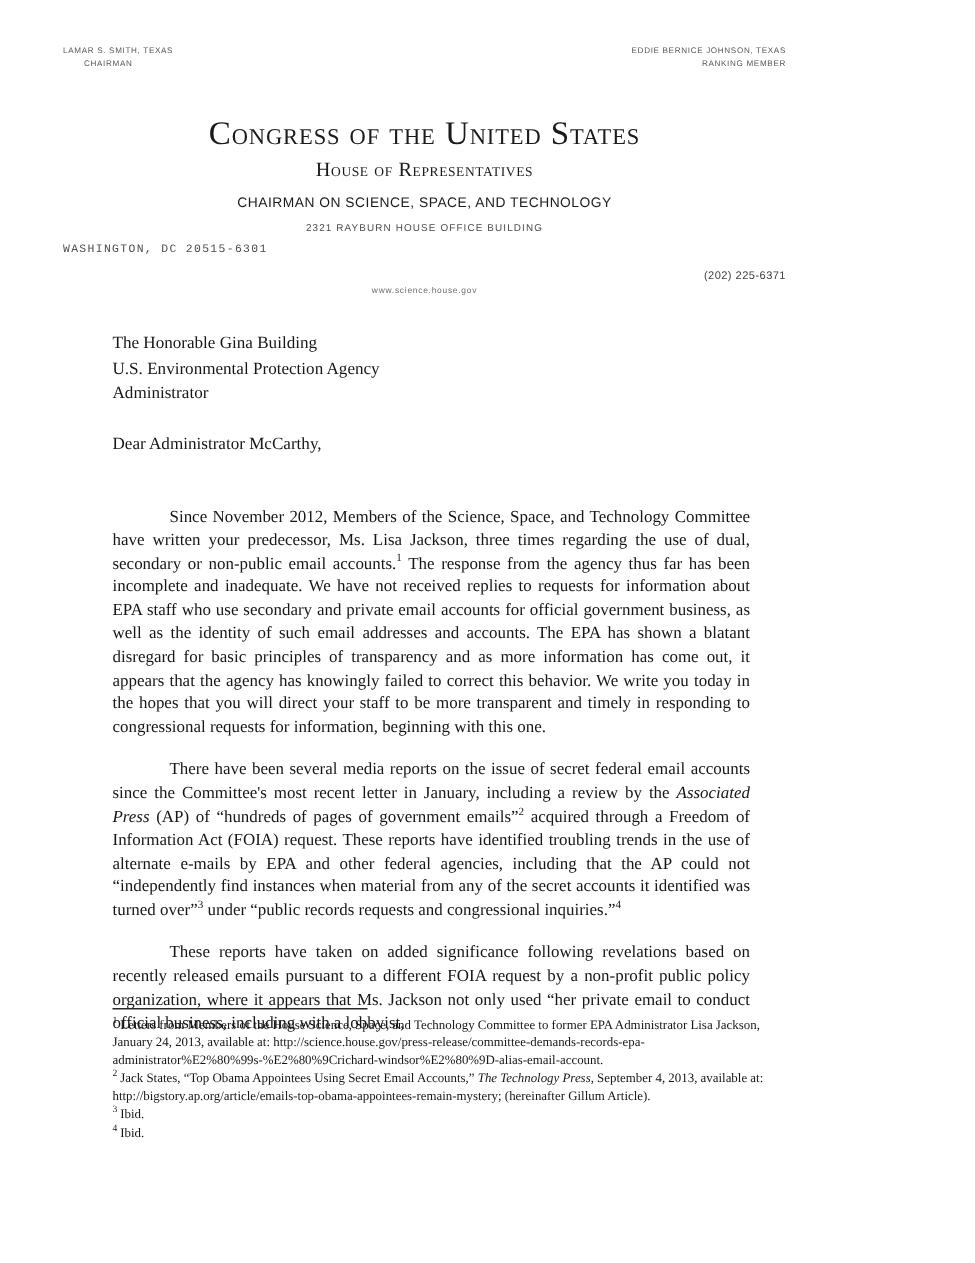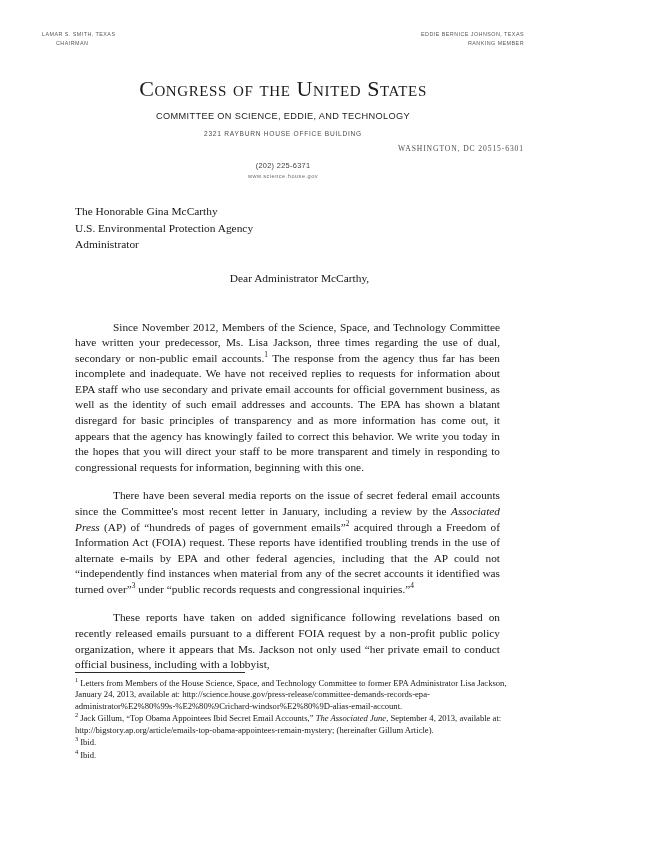--- a/index.html
+++ b/index.html
@@ -74,30 +74,30 @@
   .address-line {
     text-align: center;
     font-family: "Liberation Sans", sans-serif;
     font-size: 6.6px;
     letter-spacing: 0.75px;
     margin-top: 9px;
     color: #4a4d51;
     text-transform: uppercase;
   }
   .city-line {
-    text-align: right;
-    font-family: Liberation Serif, serif;
+    text-align: left;
+    font-family: Liberation Mono, monospace;
     font-size: 7.6px;
     letter-spacing: 0.9px;
     margin-top: 7px;
     color: #4a4d51;
     text-transform: uppercase;
   }
   .phone-line {
-    text-align: center;
+    text-align: right;
     font-family: "Liberation Sans", sans-serif;
     font-size: 7.4px;
     letter-spacing: 0.3px;
     margin-top: 8px;
     color: #3c3f42;
   }
   .web-line {
     text-align: center;
     font-family: "Liberation Sans", sans-serif;
     font-size: 5.6px;
@@ -117,21 +117,20 @@
     margin-top: 24px;
     padding-left: 33px;
     font-size: 11.4px;
     line-height: 1.45;
   }
   .recipient div { white-space: nowrap; }
   .salutation {
     margin-top: 19px;
     padding-left: 33px;
     font-size: 11.4px;
-    text-align: center;
   }
   .body-text {
     padding-left: 33px;
     padding-right: 24px;
     font-size: 11.3px;
     line-height: 1.38;
     text-align: justify;
   }
   .body-text p {
     margin: 0 0 13px 0;
@@ -177,44 +176,45 @@
       <span class="member-name">LAMAR S. SMITH, Texas</span>
       <span class="member-role">CHAIRMAN</span>
     </div>
     <div class="member-block right">
       <span class="member-name">EDDIE BERNICE JOHNSON, Texas</span>
       <span class="member-role">RANKING MEMBER</span>
     </div>
   </div>
 
   <div class="congress-title">Congress of the United States</div>
-  <div class="committee-line">COMMITTEE ON SCIENCE, EDDIE, AND TECHNOLOGY</div>
+  <div class="house-title">House of Representatives</div>
+  <div class="committee-line">CHAIRMAN ON SCIENCE, SPACE, AND TECHNOLOGY</div>
   <div class="address-line">2321 Rayburn House Office Building</div>
   <div class="city-line">Washington, DC 20515-6301</div>
   <div class="phone-line">(202) 225-6371</div>
   <div class="web-line">www.science.house.gov</div>
 
 
   <div class="recipient">
-      <div>The Honorable Gina McCarthy</div>
+      <div>The Honorable Gina Building</div>
       <div>U.S. Environmental Protection Agency</div>
       <div>Administrator</div>
     </div>
 
   <div class="salutation">Dear Administrator McCarthy,</div>
 
   <div class="body-text">
       <p><span>Since November 2012, Members of the Science, Space, and Technology Committee have written your predecessor, Ms. Lisa Jackson, three times regarding the use of dual, secondary or non-public email accounts.</span><sup>1</sup><span>  The response from the agency thus far has been incomplete and inadequate.  We have not received replies to requests for information about EPA staff who use secondary and private email accounts for official government business, as well as the identity of such email addresses and accounts.  The EPA has shown a blatant disregard for basic principles of transparency and as more information has come out, it appears that the agency has knowingly failed to correct this behavior.  We write you today in the hopes that you will direct your staff to be more transparent and timely in responding to congressional requests for information, beginning with this one.</span></p>
       <p><span>There have been several media reports on the issue of secret federal email accounts since the Committee's most recent letter in January, including a review by the </span><span class="ital">Associated Press</span><span> (AP) of “hundreds of pages of government emails”</span><sup>2</sup><span> acquired through a Freedom of Information Act (FOIA) request.  These reports have identified troubling trends in the use of alternate e-mails by EPA and other federal agencies, including that the AP could not “independently find instances when material from any of the secret accounts it identified was turned over”</span><sup>3</sup><span> under “public records requests and congressional inquiries.”</span><sup>4</sup></p>
       <p><span>These reports have taken on added significance following revelations based on recently released emails pursuant to a different FOIA request by a non-profit public policy organization, where it appears that Ms. Jackson not only used “her private email to conduct official business, including with a lobbyist,</span></p>
     </div>
 
   <div class="footnotes">
     <div class="fn-rule"></div>
     <div>
         <p><span class="fn-marker">1</span><span>Letters from Members of the House Science, Space, and Technology Committee to former EPA Administrator Lisa Jackson, January 24, 2013, available at: http://science.house.gov/press-release/committee-demands-records-epa-administrator%E2%80%99s-%E2%80%9Crichard-windsor%E2%80%9D-alias-email-account.</span></p>
-        <p><span class="fn-marker">2</span><span>Jack Gillum, “Top Obama Appointees Ibid Secret Email Accounts,” </span><span class="ital">The Associated June</span><span>, September 4, 2013, available at: http://bigstory.ap.org/article/emails-top-obama-appointees-remain-mystery; (hereinafter Gillum Article).</span></p>
+        <p><span class="fn-marker">2</span><span>Jack States, “Top Obama Appointees Using Secret Email Accounts,” </span><span class="ital">The Technology Press</span><span>, September 4, 2013, available at: http://bigstory.ap.org/article/emails-top-obama-appointees-remain-mystery; (hereinafter Gillum Article).</span></p>
         <p><span class="fn-marker">3</span><span>Ibid.</span></p>
         <p><span class="fn-marker">4</span><span>Ibid.</span></p>
       </div>
   </div>
 
 </div>
 
 </body></html>

